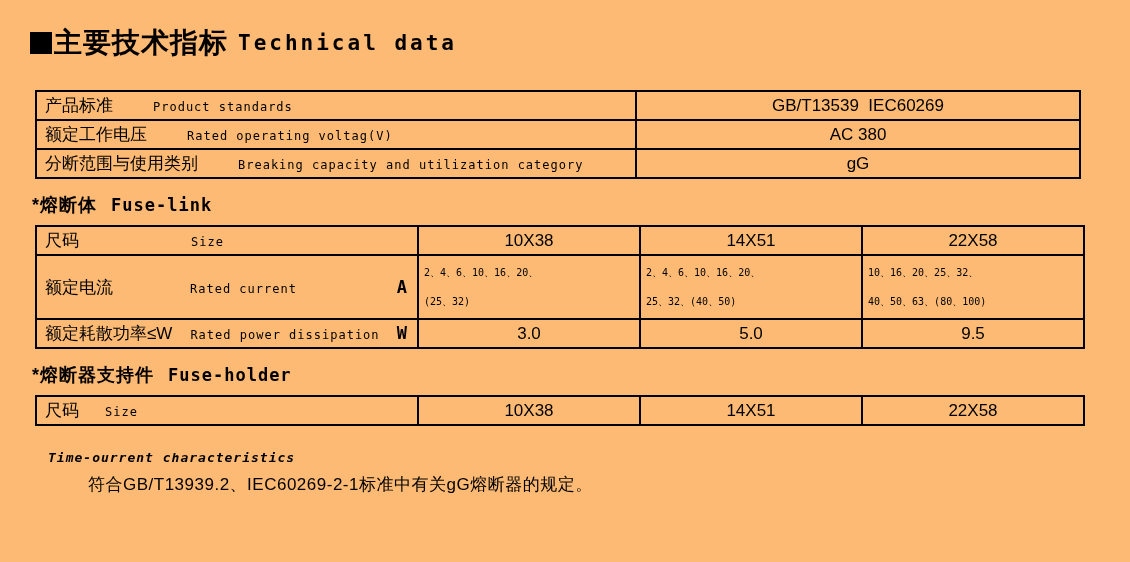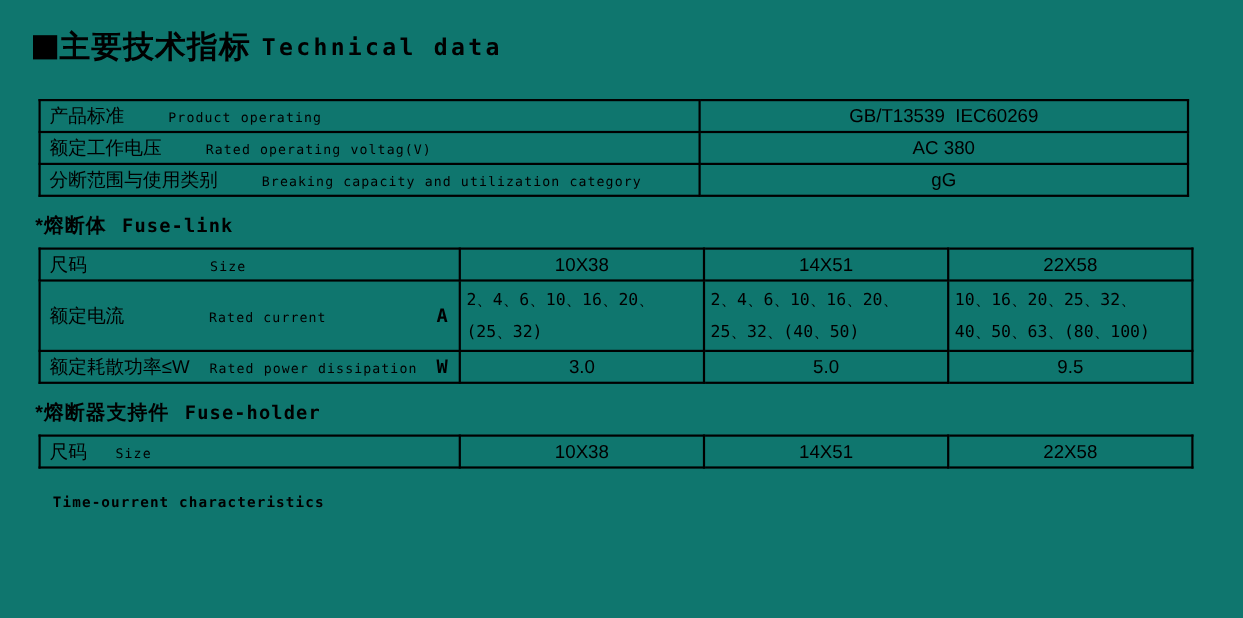--- a/index.html
+++ b/index.html
@@ -1,18 +1,18 @@
 <!DOCTYPE html>
 <html><head>
 <meta charset="utf-8">
 <style>
   html,body { margin:0; padding:0; background:#fff; }
   .page {
     position:relative; width:1130px; height:562px; overflow:hidden;
-    background:#0f766e; color:#000000;
+    background:#fdba74; color:#000000;
     font-family:"Liberation Sans", sans-serif;
   }
 
   
   .title-row { display:flex; align-items:center; margin:24px 0 0 30px; }
   .bullet { width:22px; height:22px; background:#000; flex:0 0 auto; }
   .title-zh { font-size:28px; font-weight:600; letter-spacing:1px; margin-left:2px; }
   .title-en { font-family:"DejaVu Sans Mono", monospace; font-size:21px; font-weight:bold;
               letter-spacing:3px; margin-left:10px; }
 
@@ -38,30 +38,30 @@
   .gap-40 { margin-left:40px; }
   .gap-77 { margin-left:77px; }
   .gap-112 { margin-left:112px; }
   .gap-26 { margin-left:26px; }
   .gap-18 { margin-left:18px; }
   .unit { font-family:"DejaVu Sans Mono", monospace; font-size:17px; font-weight:bold;
           margin-left:auto; }
 
   .val { text-align:center; font-family:Liberation Sans, sans-serif; font-size:17px;
          white-space:pre; }
-  .cur { font-family:"DejaVu Sans Mono", monospace; font-size:15px; line-height:29px;
+  .cur { font-family:"DejaVu Sans Mono", monospace; font-size:10px; line-height:29px;
          padding:1px 3px 1px 5px; white-space:nowrap; }
 
   
   .section-heading { margin:14px 0 8px 32px; display:flex; align-items:baseline; }
   .sec-zh { font-size:18px; font-weight:600; letter-spacing:1px; }
   .sec-en { font-family:"DejaVu Sans Mono", monospace; font-size:17px; font-weight:bold;
             letter-spacing:1px; margin-left:14px; }
   .heading-tc { margin-top:24px; }
-  .heading-tc .sec-en { font-size:13px; font-weight:bold; margin-left:16px; }
+  .heading-tc .sec-en { font-size:13px; font-weight:bold; margin-left:16px;font-style:italic; }
 
   .note-zh { margin:6px 0 0 88px; font-size:17px; letter-spacing:0.5px; }
   .note-en { margin:6px 0 0 60px; font-family:"DejaVu Sans Mono", monospace;
              font-size:12.5px; letter-spacing:0.6px; white-space:nowrap; }
 </style>
 </head>
 <body>
 
 <div class="page">
 
@@ -70,21 +70,21 @@
     <span class="title-zh">主要技术指标</span>
     <span class="title-en">Technical data</span>
   </div>
 
   <table class="t1">
     <tbody>
         <tr>
       <td class="c-label">
         <div class="label-inner">
           <span class="zh">产品标准</span>
-          <span class="en gap-40">Product operating</span>
+          <span class="en gap-40">Product standards</span>
         </div>
       </td>
       <td class="c-value val">GB/T13539  IEC60269</td>
     </tr>
     <tr>
       <td class="c-label">
         <div class="label-inner">
           <span class="zh">额定工作电压</span>
           <span class="en gap-40">Rated operating voltag(V)</span>
         </div>
@@ -181,14 +181,15 @@
       <td class="c-col val">14X51</td>
       <td class="c-col val">22X58</td>
     </tr>
   </tbody>
     </table>
 
   <div class="section-heading heading-tc">
     <span class="sec-en">Time-ourrent characteristics</span>
   </div>
 
+  <div class="note-zh">符合GB/T13939.2、IEC60269-2-1标准中有关gG熔断器的规定。</div>
 
 </div>
 
 </body></html>

